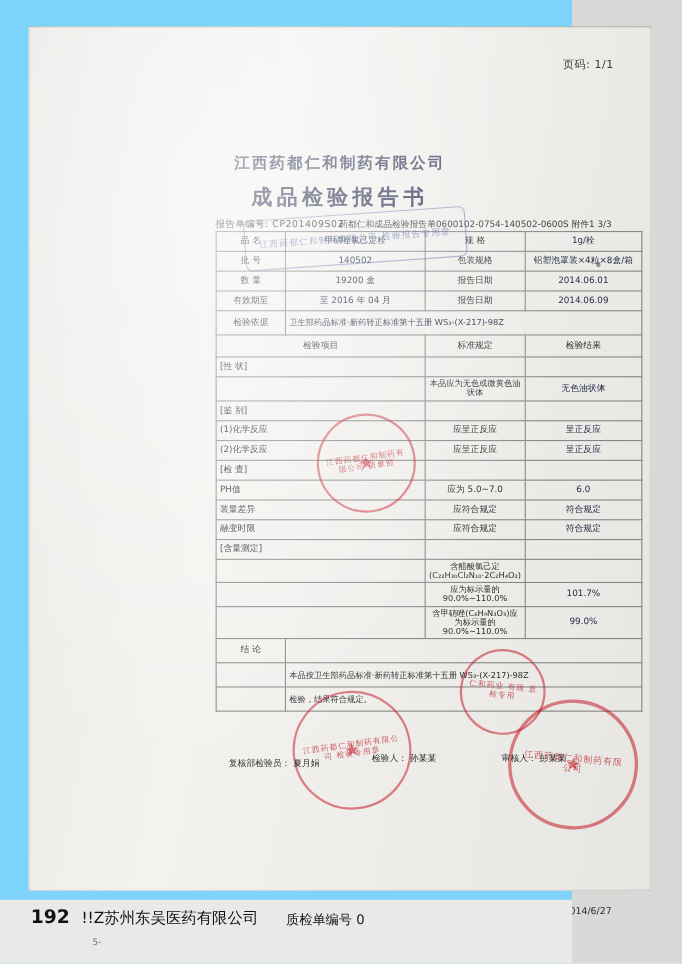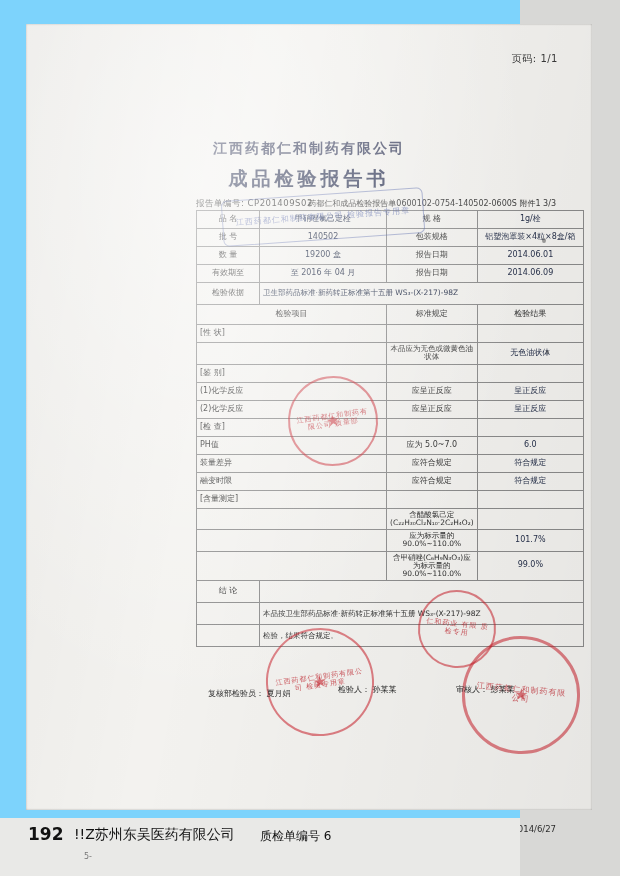--- a/index.html
+++ b/index.html
@@ -303,17 +303,17 @@
     <div class="foot-url">http://vdscm.888.cn:8093/drp/share/upload/med/bill/CY0600102-0754-140502.jpg</div>
     <div class="foot-date">2014/6/27</div>
 
     <div class="speck" style="left:516px;top:214px;width:4px;height:5px;"></div>
     <div class="speck" style="left:520px;top:326px;width:3px;height:4px;"></div>
   </div>
 
   <div class="caption">
     <div class="cap-num">192</div>
     <div class="cap-text">!!Z苏州东吴医药有限公司</div>
-    <div class="cap-sub">质检单编号 6</div>
+    <div class="cap-sub">质检单编号 0</div>
     <div class="cap-tail">5-</div>
   </div>
 
 </div>
 
 </body></html>

